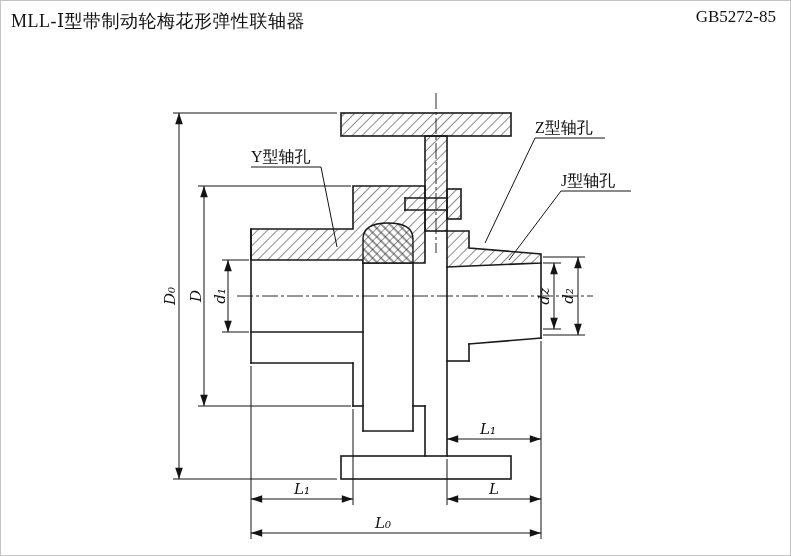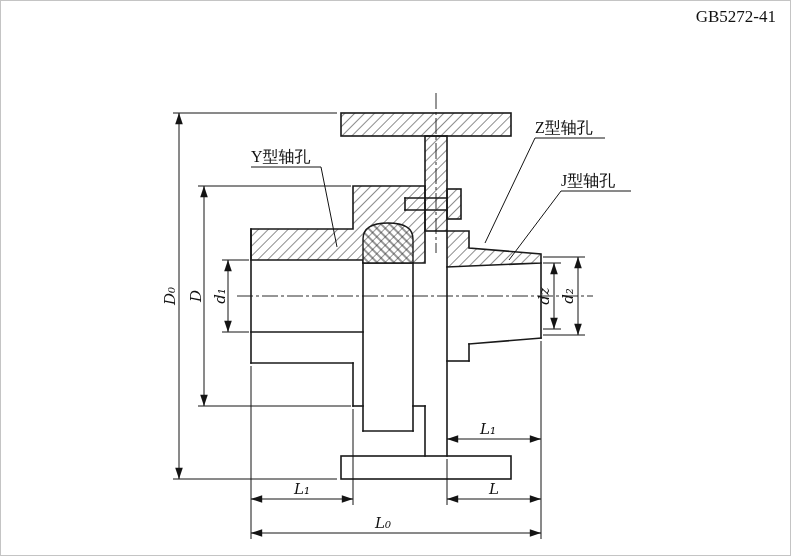--- a/index.html
+++ b/index.html
@@ -152,14 +152,15 @@
       <line class="th" x1="534" y1="137" x2="484" y2="242"></line>
     </g>
 
     <g>
       <text class="cn" x="560" y="185">J型轴孔</text>
       <line class="th" x1="560" y1="190" x2="630" y2="190"></line>
       <line class="th" x1="560" y1="190" x2="508" y2="259"></line>
     </g>
   </svg>
 
-  <div class="hdr-std">GB5272-41</div>
+  <div class="hdr-title">MLL-Ⅰ型带制动轮梅花形弹性联轴器</div>
+  <div class="hdr-std">GB5272-85</div>
 </div>
 
 </body></html>

